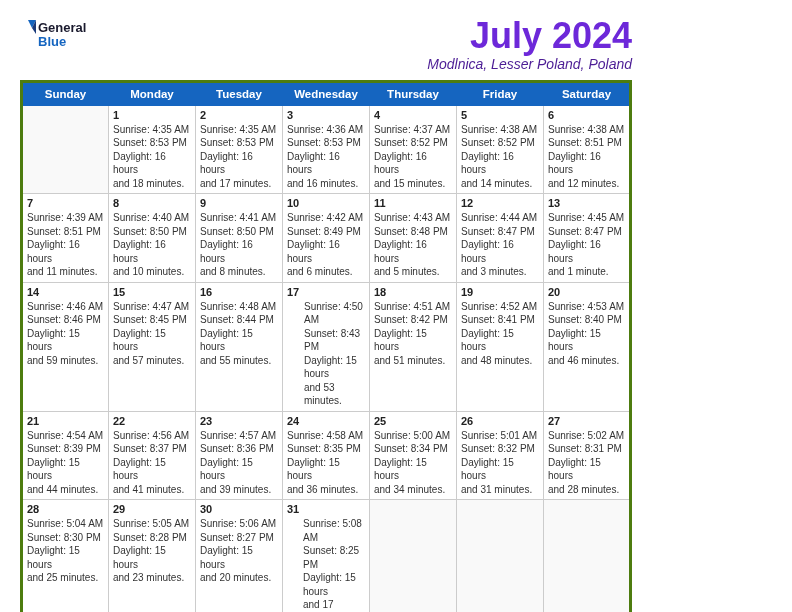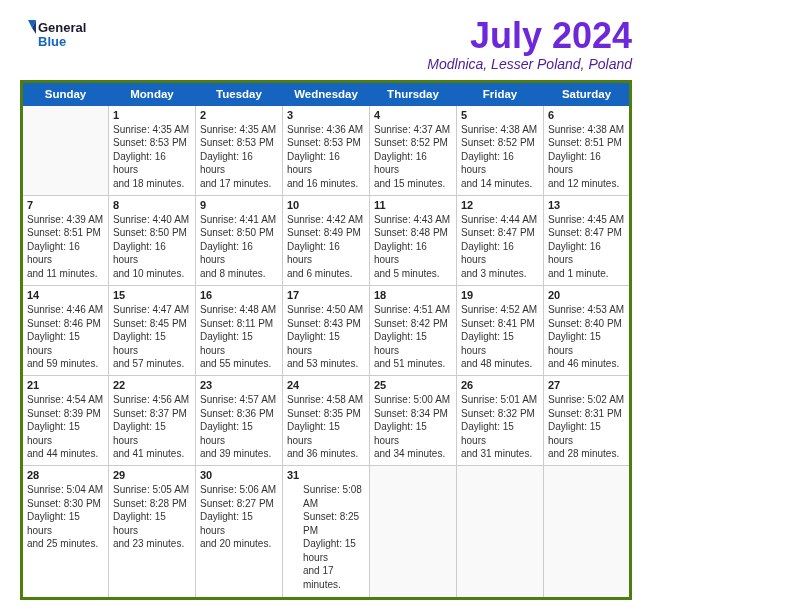--- a/index.html
+++ b/index.html
@@ -221,27 +221,27 @@
           <td>
             <span class="day-num">15</span>
             <div class="cell-text" style="white-space: pre-line;">Sunrise: 4:47 AM
 Sunset: 8:45 PM
 Daylight: 15 hours
 and 57 minutes.</div>
           </td>
           <td>
             <span class="day-num">16</span>
             <div class="cell-text" style="white-space: pre-line;">Sunrise: 4:48 AM
-Sunset: 8:11 PM
+Sunset: 8:44 PM
 Daylight: 15 hours
 and 55 minutes.</div>
           </td>
           <td>
             <span class="day-num">17</span>
-            <div class="cell-text" style="white-space: pre-line;">Sunrise: 4:50 AM
+            <div class="cell-text" style="white-space: pre-line; margin-left: 17px;">Sunrise: 4:50 AM
 Sunset: 8:43 PM
 Daylight: 15 hours
 and 53 minutes.</div>
           </td>
           <td>
             <span class="day-num">18</span>
             <div class="cell-text" style="white-space: pre-line;">Sunrise: 4:51 AM
 Sunset: 8:42 PM
 Daylight: 15 hours
 and 51 minutes.</div>

